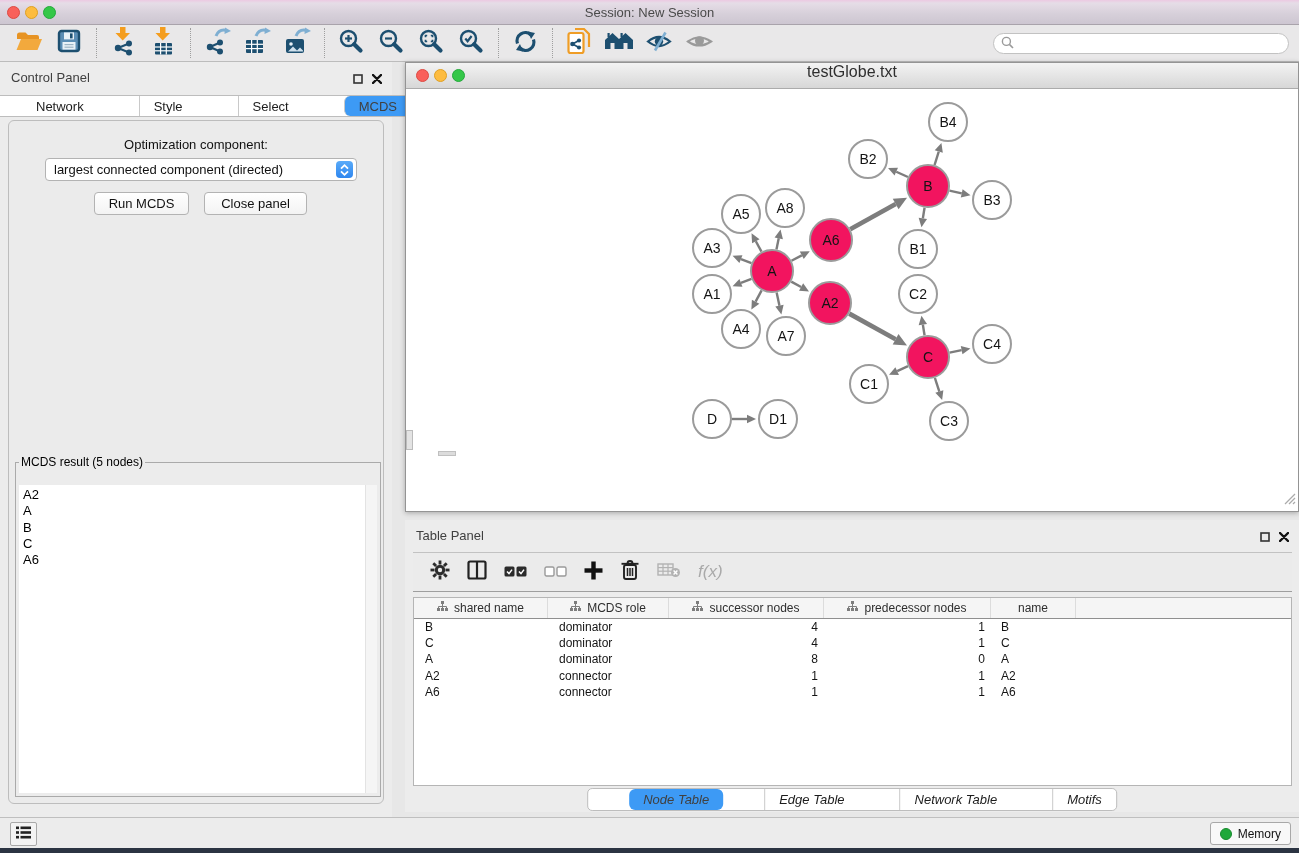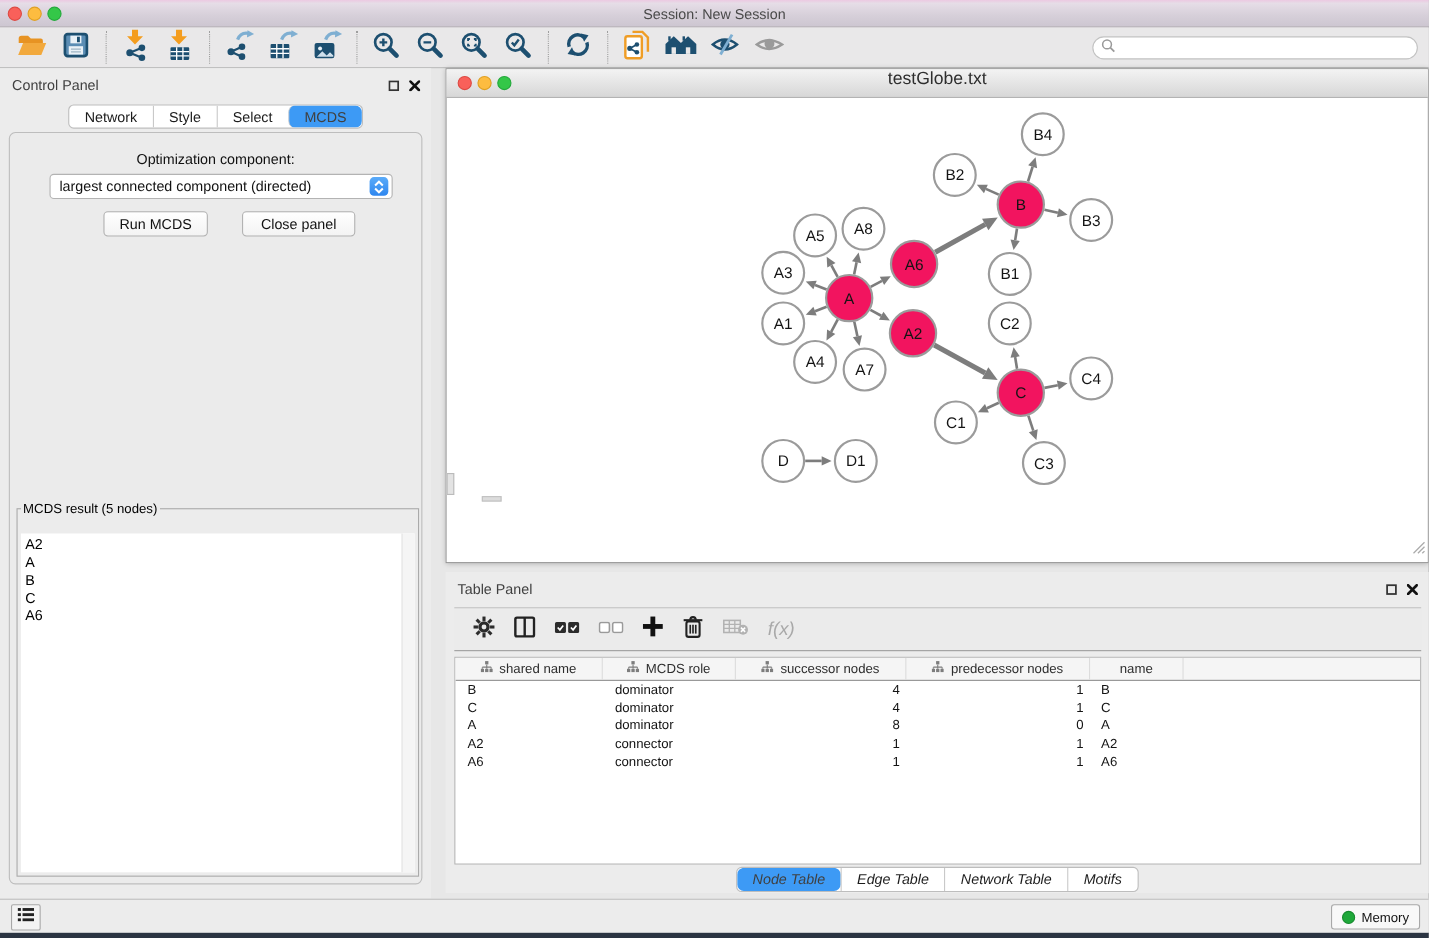--- a/index.html
+++ b/index.html
@@ -33,40 +33,40 @@
 
   
   .control-panel{ position:absolute; left:0; top:62px; width:392px; height:755px; background:#ececec; }
   .panel-head{ position:absolute; left:0; top:0; right:0; height:28px; }
   .panel-head .ph-title{ position:absolute; left:11px; top:8px; font-size:13px; color:#404040; }
   .ph-icons{ position:absolute; right:10px; top:8px; display:flex; gap:9px; align-items:center; }
 
   .segmented{ display:flex; background:#fff; border:1px solid #bdbdbd; border-radius:5px;
     overflow:hidden; height:22px; }
   .segmented .seg{ display:flex; align-items:center; justify-content:center;
-    padding:0 14px; font-size:13px; color:#1c1c1c; border-left:1px solid #c9c9c9; white-space:nowrap; }
+    padding:0 14px; font-size:13px; color:#1c1c1c; border-left:1px solid #c9c9c9; white-space:nowrap;margin-left:41px; }
   .segmented .seg:first-child{ border-left:none; }
   .segmented .seg.active{ background:#3d9af5; color:#404040;border-radius:6px; }
   .cp-tabs{ position:absolute; top:33px; left:50%; transform:translateX(-50%); }
 
   .group-box{ position:absolute; left:8px; top:58px; width:376px; height:684px;
     border:1px solid #bdbdbd; border-radius:6px; background:#ebebeb; }
   .opt-label{ position:absolute; left:0; right:0; top:16px; text-align:center;
     font-size:13px; color:#111; }
   .dropdown{ position:absolute; left:36px; top:37px; width:312px; height:23px;
     background:#fff; border:1px solid #b3b3b3; border-radius:4px;
     display:flex; align-items:center; padding-left:8px; font-size:13px; color:#111; }
   .dd-stepper{ position:absolute; right:3px; top:2px; width:17px; height:17px;
     border-radius:4px; background:linear-gradient(#5aabf9,#2e86ef);
     display:flex; align-items:center; justify-content:center; }
   .cp-btn{ position:absolute; top:71px; height:23px; background:linear-gradient(#ffffff,#f3f3f3);
     border:1px solid #b3b3b3; border-radius:4px; font-size:13px; color:#111;
     display:flex; align-items:center; justify-content:center; }
   .btn-run{ left:85px; width:95px; }
-  .btn-close{ left:195px; width:103px;margin-left:16px; }
+  .btn-close{ left:195px; width:103px; }
 
   fieldset.result-box{ position:absolute; left:6px; top:334px; width:366px; height:342px;
     border:1px solid #aaa; background:#ececec; }
   fieldset.result-box legend{ font-size:12px; color:#000; margin-left:3px; padding:0 2px; }
   .result-list{ position:absolute; left:3px; right:3px; top:16px; bottom:3px; background:#fff; }
   .result-scroll{ position:absolute; right:0; top:0; bottom:0; width:12px;
     background:#f5f5f5; border-left:1px solid #e3e3e3; }
   .result-item{ font-size:13px; line-height:16.3px; padding-left:4px; color:#000; }
   .result-list .pad{ height:2px; }
 

